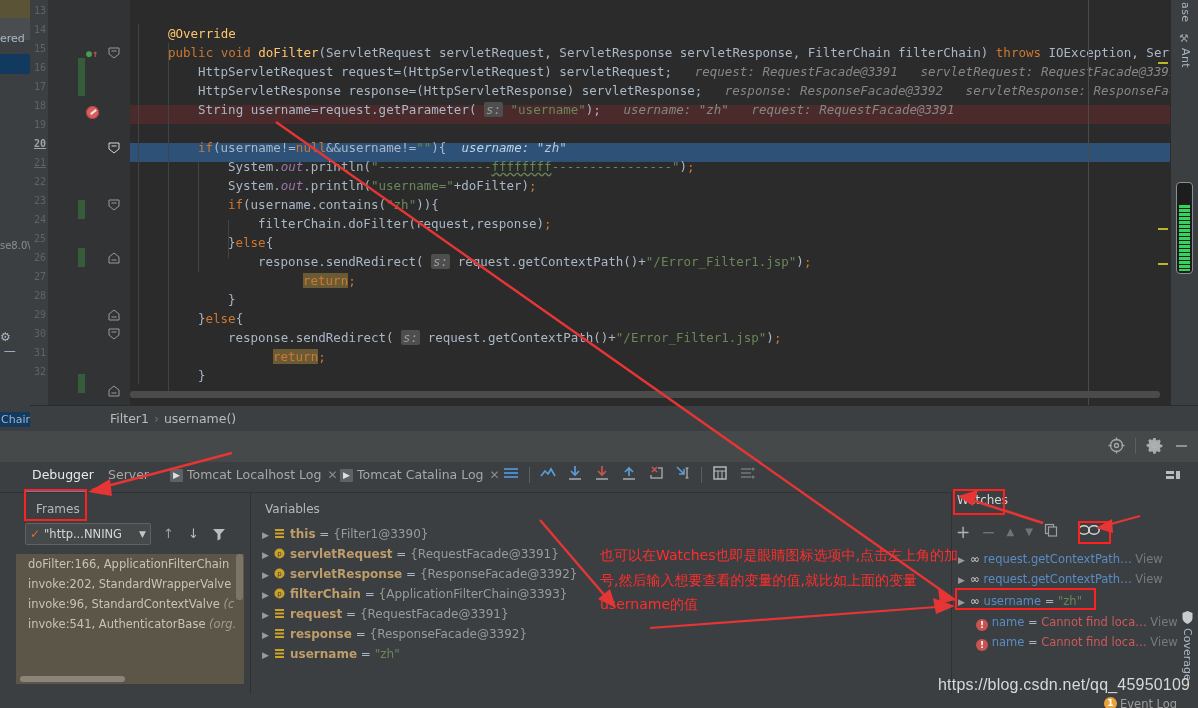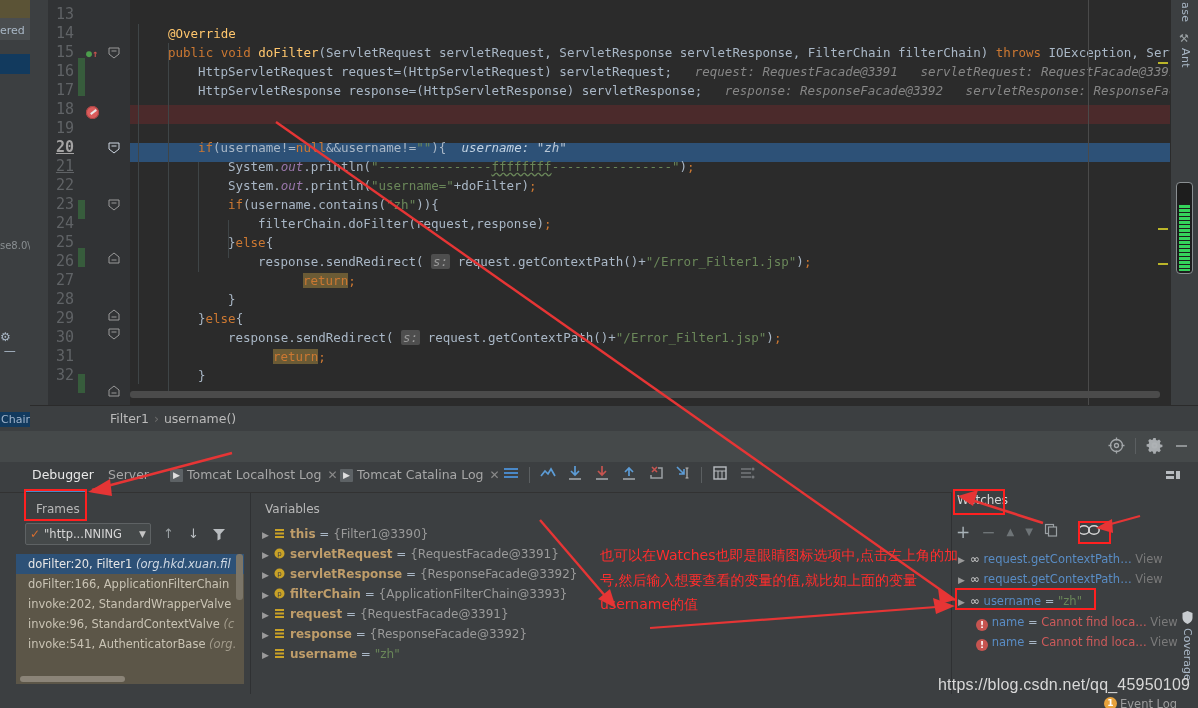--- a/index.html
+++ b/index.html
@@ -8,39 +8,39 @@
     background: #3c3f41;
     font-family: "DejaVu Sans", "Liberation Sans", sans-serif;
     overflow: hidden;
   }
   #root { position: relative; width: 1198px; height: 708px; }
 
   
   .bg-win { position:absolute; left:0; top:0; width:30px; height:420px; background:#3c3f41; }
   .bg-strip-1 { position:absolute; left:0; top:0; width:30px; height:18px; background:#5b5336; }
   .bg-strip-2 { position:absolute; left:0; top:18px; width:30px; height:22px; background:#4a4d4f; }
-  .bg-text-1 { position:absolute; left:0; top:24px; width:30px; font-size:11px; color:#a9b7c6; }
+  .bg-text-1 { position:absolute; left:0; top:32px; width:30px; font-size:11px; color:#a9b7c6; }
   .bg-sel { position:absolute; left:0; top:54px; width:30px; height:20px; background:#123a5e; }
   .bg-text-2 { position:absolute; left:0; top:240px; width:34px; font-size:10px; color:#8a8f92; }
 
   
   .editor {
     position: absolute; left: 30px; top: 0; width: 1168px; height: 405px;
     background: #2b2b2b;
   }
   .editor-inner { position:absolute; left:0; top:0; right:0; bottom:0; overflow:hidden; }
   .gutter {
     position: absolute; left: 0; top: 0; width: 100px; height: 405px;
     background: #313335;
   }
   .gutter-annotate { position:absolute; left:0; top:0; width:18px; height:405px; background:#3c3f41; }
   .ln {
-    position: absolute; right: 56px; width: 40px; text-align: right;
+    position: absolute; right: 56px; width: 40px; 
     font-family: "DejaVu Sans Mono", "Liberation Mono", monospace;
-    font-size: 15px; color: #606366;
+    font-size: 10px; color: #606366;
   }
   .ln.cur { color:#a4a3a3; font-weight:bold;text-decoration:underline; }
   .vcs-green { position:absolute; left:48px; width:7px; background:#375c3c; }
   .fold { position:absolute; left:78px; width:12px; height:12px; }
   .fold svg { display:block; }
   .bp { position:absolute; left:56px; width:13px; height:13px; border-radius:50%;
         background:#db5c5c; box-shadow: inset 0 0 0 1px #a84444; }
   .bp::after{ content:""; position:absolute; left:4px; top:5px; width:7px; height:2px;
         background:#e8e8e8; transform:rotate(-38deg); }
   .runmark { position:absolute; left:56px; font-size:10px; font-weight:bold; color:#4c9e4c;
@@ -265,20 +265,21 @@
         <div class="guide" style="left:98px;top:220px;height:38px;background:#3f4547;"></div>
 
         <div class="cl" style="top:24px;left:38px;"><span class="mtd">@Override</span></div>
 
         <div class="cl" style="top:43px;left:38px;"><span class="kw">public void </span><span class="mtd">doFilter</span><span class="id">(ServletRequest servletRequest, ServletResponse servletResponse, FilterChain filterChain) </span><span class="kw">throws </span><span class="id">IOException, ServletExc</span></div>
 
         <div class="cl" style="top:62px;left:68px;"><span class="id">HttpServletRequest request=(HttpServletRequest) servletRequest;</span><span class="inl">   request: RequestFacade@3391   servletRequest: RequestFacade@3391</span></div>
 
         <div class="cl" style="top:81px;left:68px;"><span class="id">HttpServletResponse response=(HttpServletResponse) servletResponse;</span><span class="inl">   response: ResponseFacade@3392   servletResponse: ResponseFacade@339.</span></div>
 
+        <div class="cl" style="top:100px;left:68px;"><span class="id">String username=request.getParameter( </span><span class="hintchip">s:</span><span class="str"> "username"</span><span class="id">);</span><span class="inl">   username: "zh"   request: RequestFacade@3391</span></div>
 
         <div class="cl" style="top:138px;left:68px;"><span class="kw">if</span><span class="id">(username!=</span><span class="kw">null</span><span class="id">&amp;&amp;username!=</span><span class="str">""</span><span class="id">){</span><span style="color:#c3d3e3;font-style:italic;">  username: </span><span style="color:#b9c7d6;font-style:italic;">"zh"</span></div>
 
         <div class="cl" style="top:157px;left:98px;"><span class="id">System.</span><span class="fld">out</span><span class="id">.println(</span><span class="str">"---------------</span><span class="str squig">ffffffff</span><span class="str">----------------"</span><span class="id">)</span><span class="kw">;</span></div>
 
         <div class="cl" style="top:176px;left:98px;"><span class="id">System.</span><span class="fld">out</span><span class="id">.println(</span><span class="str">"username="</span><span class="id">+doFilter)</span><span class="kw">;</span></div>
 
         <div class="cl" style="top:195px;left:98px;"><span class="kw">if</span><span class="id">(username.contains(</span><span class="str">"zh"</span><span class="id">)){</span></div>
 
         <div class="cl" style="top:214px;left:128px;"><span class="id">filterChain.doFilter(request,response)</span><span class="kw">;</span></div>
@@ -450,21 +451,20 @@
   </div>
   <span style="position:absolute;left:163px;top:526px;color:#9aa0a3;font-size:13px;">↑</span>
   <span style="position:absolute;left:188px;top:526px;color:#b9bdc0;font-size:13px;">↓</span>
   <span style="position:absolute;left:212px;top:526px;">
     <svg width="14" height="14" viewBox="0 0 14 14">
         <path d="M1 2h12l-4.5 5v5l-3 1.5V7z" fill="#b9bdc0"></path>
       </svg>
   </span>
 
   <div class="frames-list">
-    <div class="frame-row sel"><span>doFilter:20, Filter1 </span><i>(org.hkd.xuan.fil</i></div>
     <div class="frame-row"><span>doFilter:166, ApplicationFilterChain</span></div>
     <div class="frame-row"><span>invoke:202, StandardWrapperValve</span></div>
     <div class="frame-row"><span>invoke:96, StandardContextValve </span><i>(c</i></div>
     <div class="frame-row"><span>invoke:541, AuthenticatorBase </span><i>(org.</i></div>
   </div>
   <div class="frames-scroll-v"></div>
   <div class="frames-scroll-h"></div>
 
   <div class="var-row" style="top:524px;">
     <span class="arrow">▶</span><span class="vico"><svg width="11" height="11" viewBox="0 0 11 11">

